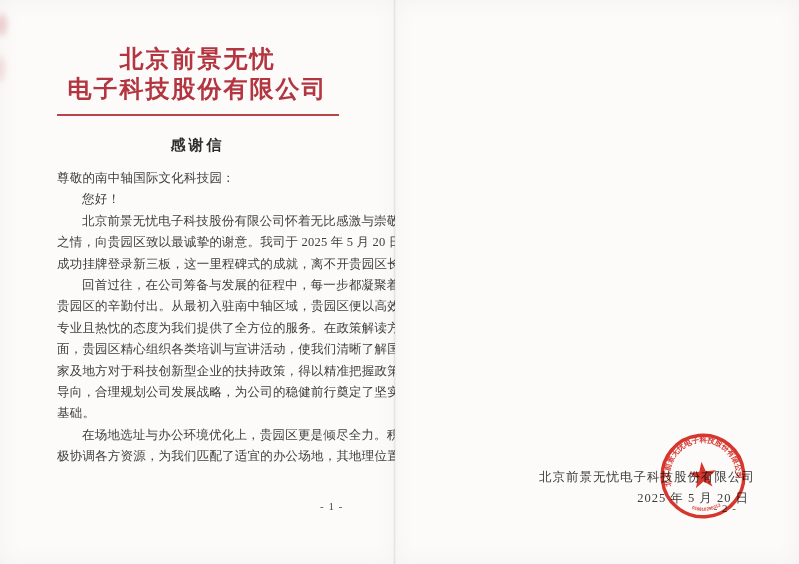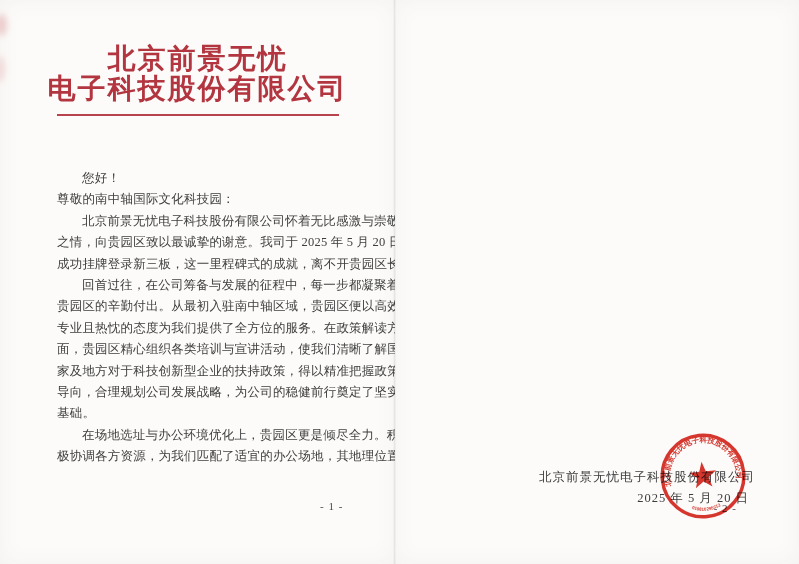--- a/index.html
+++ b/index.html
@@ -8,21 +8,21 @@
     background:#f5f4f1;
     font-family:"Liberation Serif","DejaVu Serif",serif;
   }
   .page{position:absolute;top:0;height:564px;background:#fcfbf9;
     box-shadow:inset 0 0 22px rgba(90,85,75,0.05);}
   .page-left{left:0;width:395px;}
   .page-right{left:395px;width:404px;}
   .seam{position:absolute;left:393px;top:0;width:3px;height:564px;
     background:linear-gradient(to right,rgba(0,0,0,0.00),rgba(0,0,0,0.07),rgba(0,0,0,0.01));}
   .title{position:absolute;left:0;top:44px;width:395px;text-align:center;
-    color:#b23540;font-weight:bold;font-size:28px;line-height:30px;letter-spacing:2px;}
+    color:#b23540;font-weight:bold;font-size:24px;line-height:30px;letter-spacing:2px;}
   .rule{position:absolute;left:57px;top:114px;width:282px;height:2px;background:#b7444c;}
   .heading{position:absolute;left:0;top:136px;width:395px;text-align:center;
     font-size:15px;font-weight:bold;color:#2d2d2d;letter-spacing:3px;}
   .body{position:absolute;color:#3e3e3e;font-size:12.5px;}
   .body1{left:57px;top:168px;width:305px;line-height:21.4px;}
   .bl{white-space:nowrap;letter-spacing:0.2px;}
   .ind{padding-left:25px;}
   .pnum{position:absolute;font-size:11px;color:#4a4a4a;letter-spacing:1px;}
   .p1{left:320px;top:500px;}
   .p2{right:62px;top:502px;}
@@ -40,24 +40,25 @@
 <body>
 
 <div class="canvas">
 
   <div class="page page-left">
     <div class="title">
       <div>北京前景无忧</div>
       <div>电子科技股份有限公司</div>
     </div>
     <div class="rule"></div>
+    <div class="heading">感谢信</div>
 
     <div class="body body1">
+      <div class="bl">尊敬的南中轴国际文化科技园：</div>
       <div class="bl ind">您好！</div>
-      <div class="bl">尊敬的南中轴国际文化科技园：</div>
       <div class="bl ind">北京前景无忧电子科技股份有限公司怀着无比感激与崇敬</div>
       <div class="bl">之情，向贵园区致以最诚挚的谢意。我司于 2025 年 5 月 20 日</div>
       <div class="bl">成功挂牌登录新三板，这一里程碑式的成就，离不开贵园区长</div>
       <div class="bl ind">回首过往，在公司筹备与发展的征程中，每一步都凝聚着</div>
       <div class="bl">贵园区的辛勤付出。从最初入驻南中轴区域，贵园区便以高效、</div>
       <div class="bl">专业且热忱的态度为我们提供了全方位的服务。在政策解读方</div>
       <div class="bl">面，贵园区精心组织各类培训与宣讲活动，使我们清晰了解国</div>
       <div class="bl">家及地方对于科技创新型企业的扶持政策，得以精准把握政策</div>
       <div class="bl">导向，合理规划公司发展战略，为公司的稳健前行奠定了坚实</div>
       <div class="bl">基础。</div>

